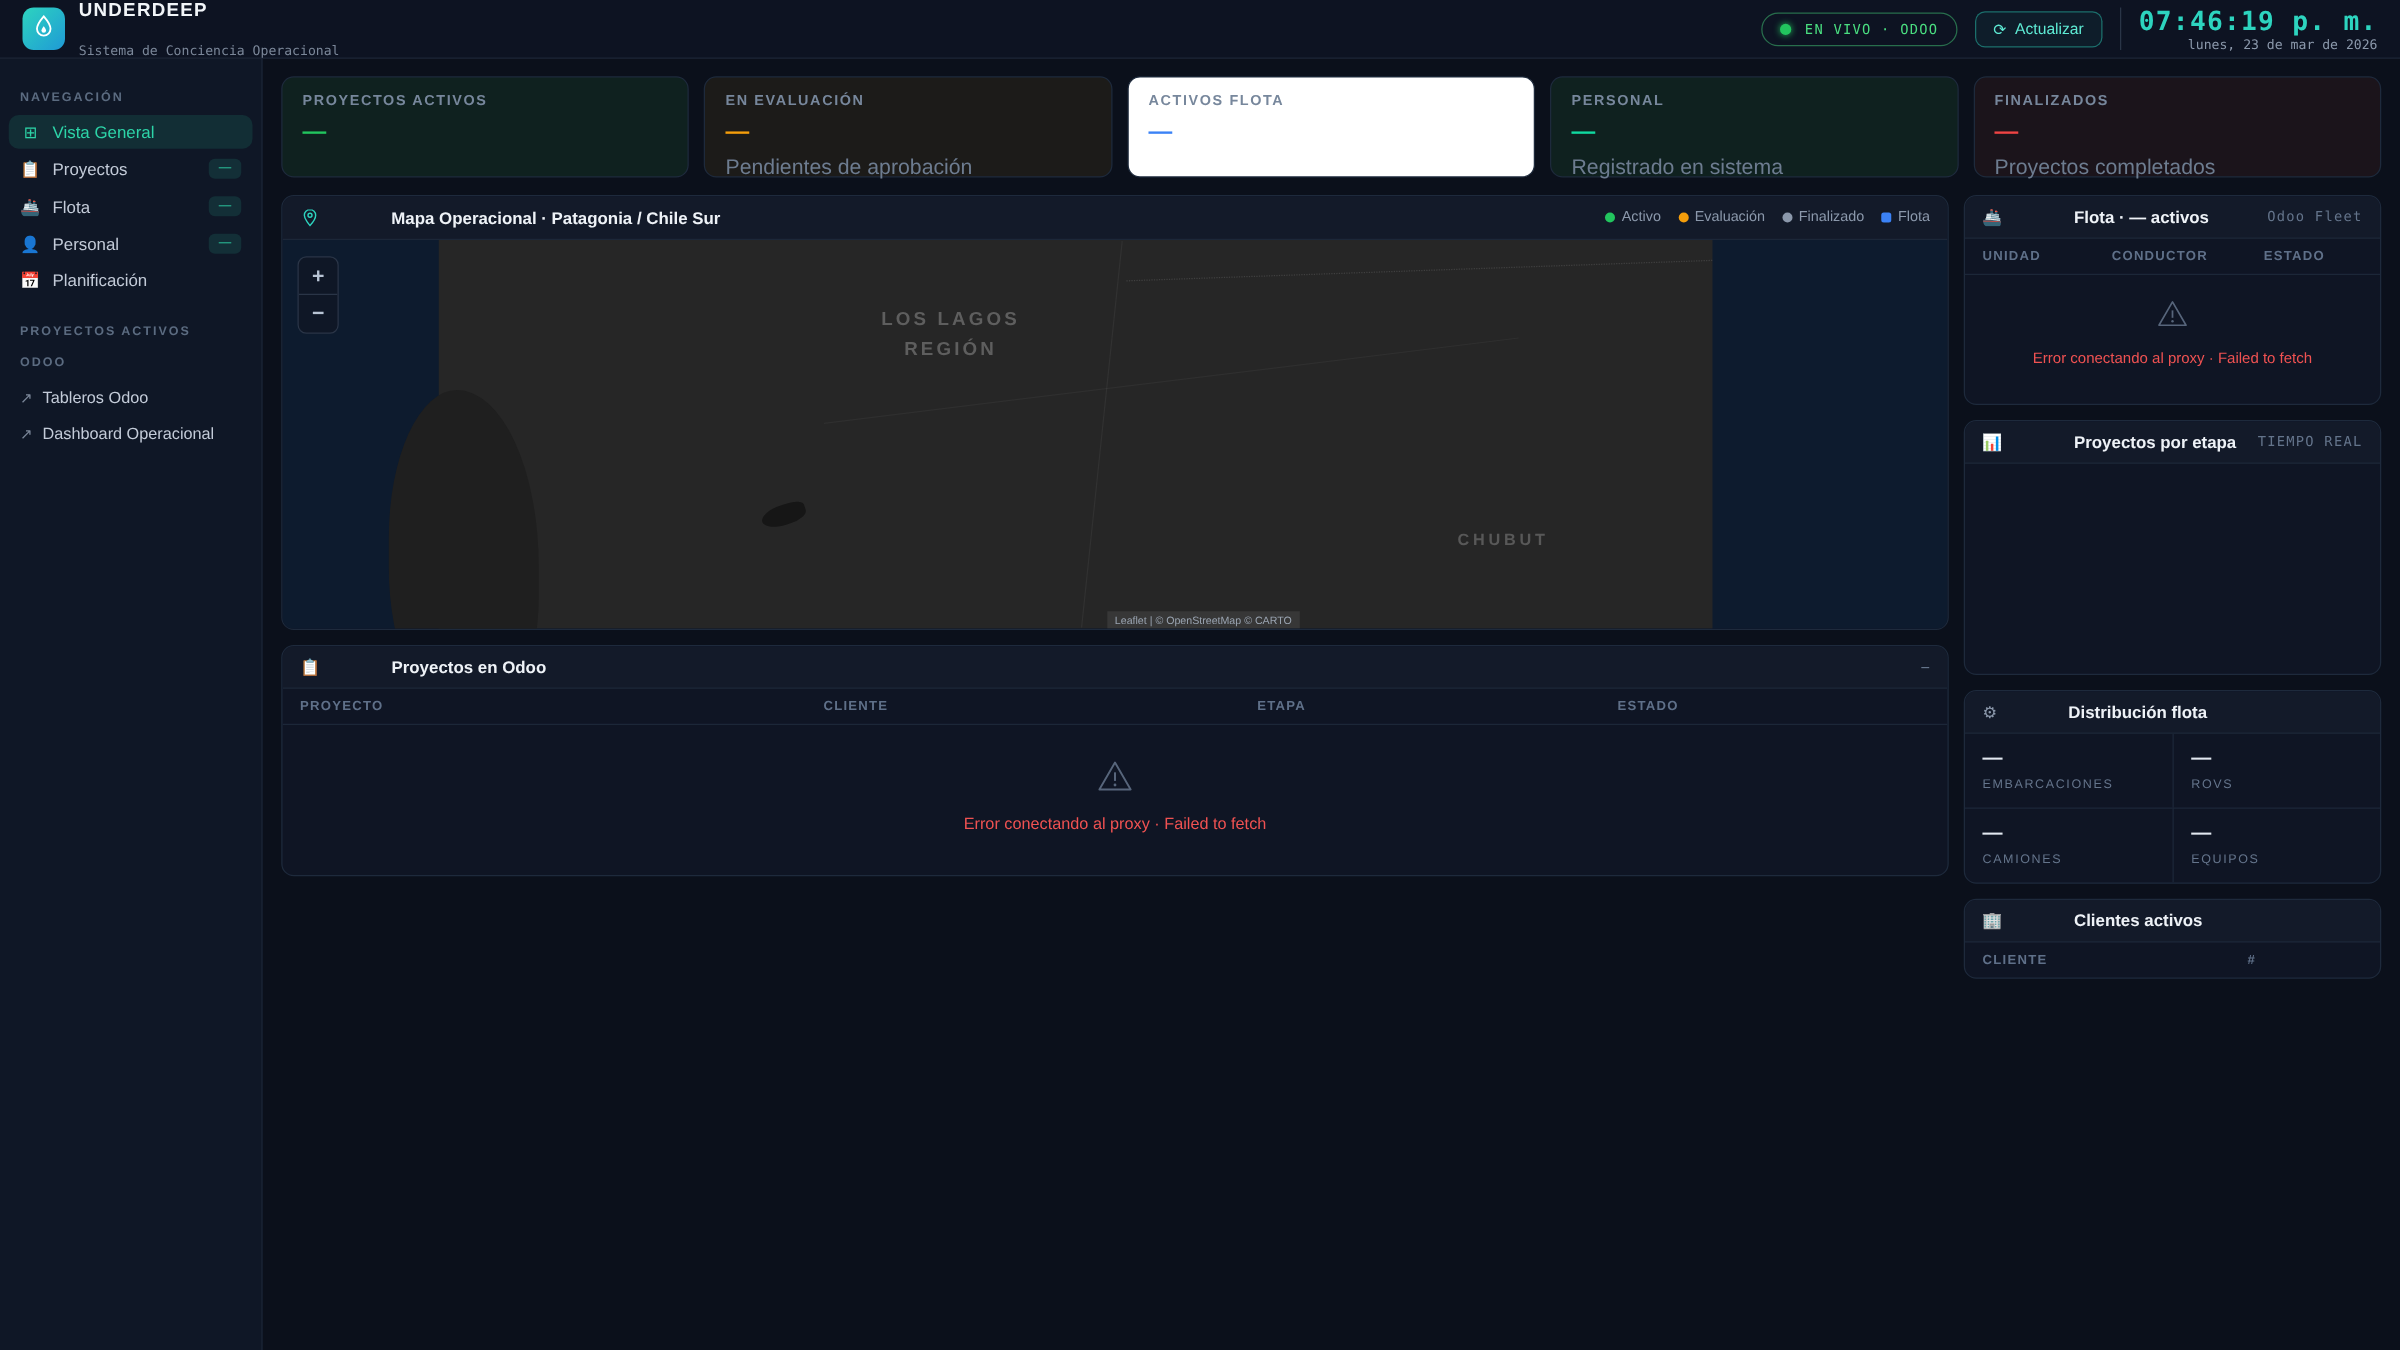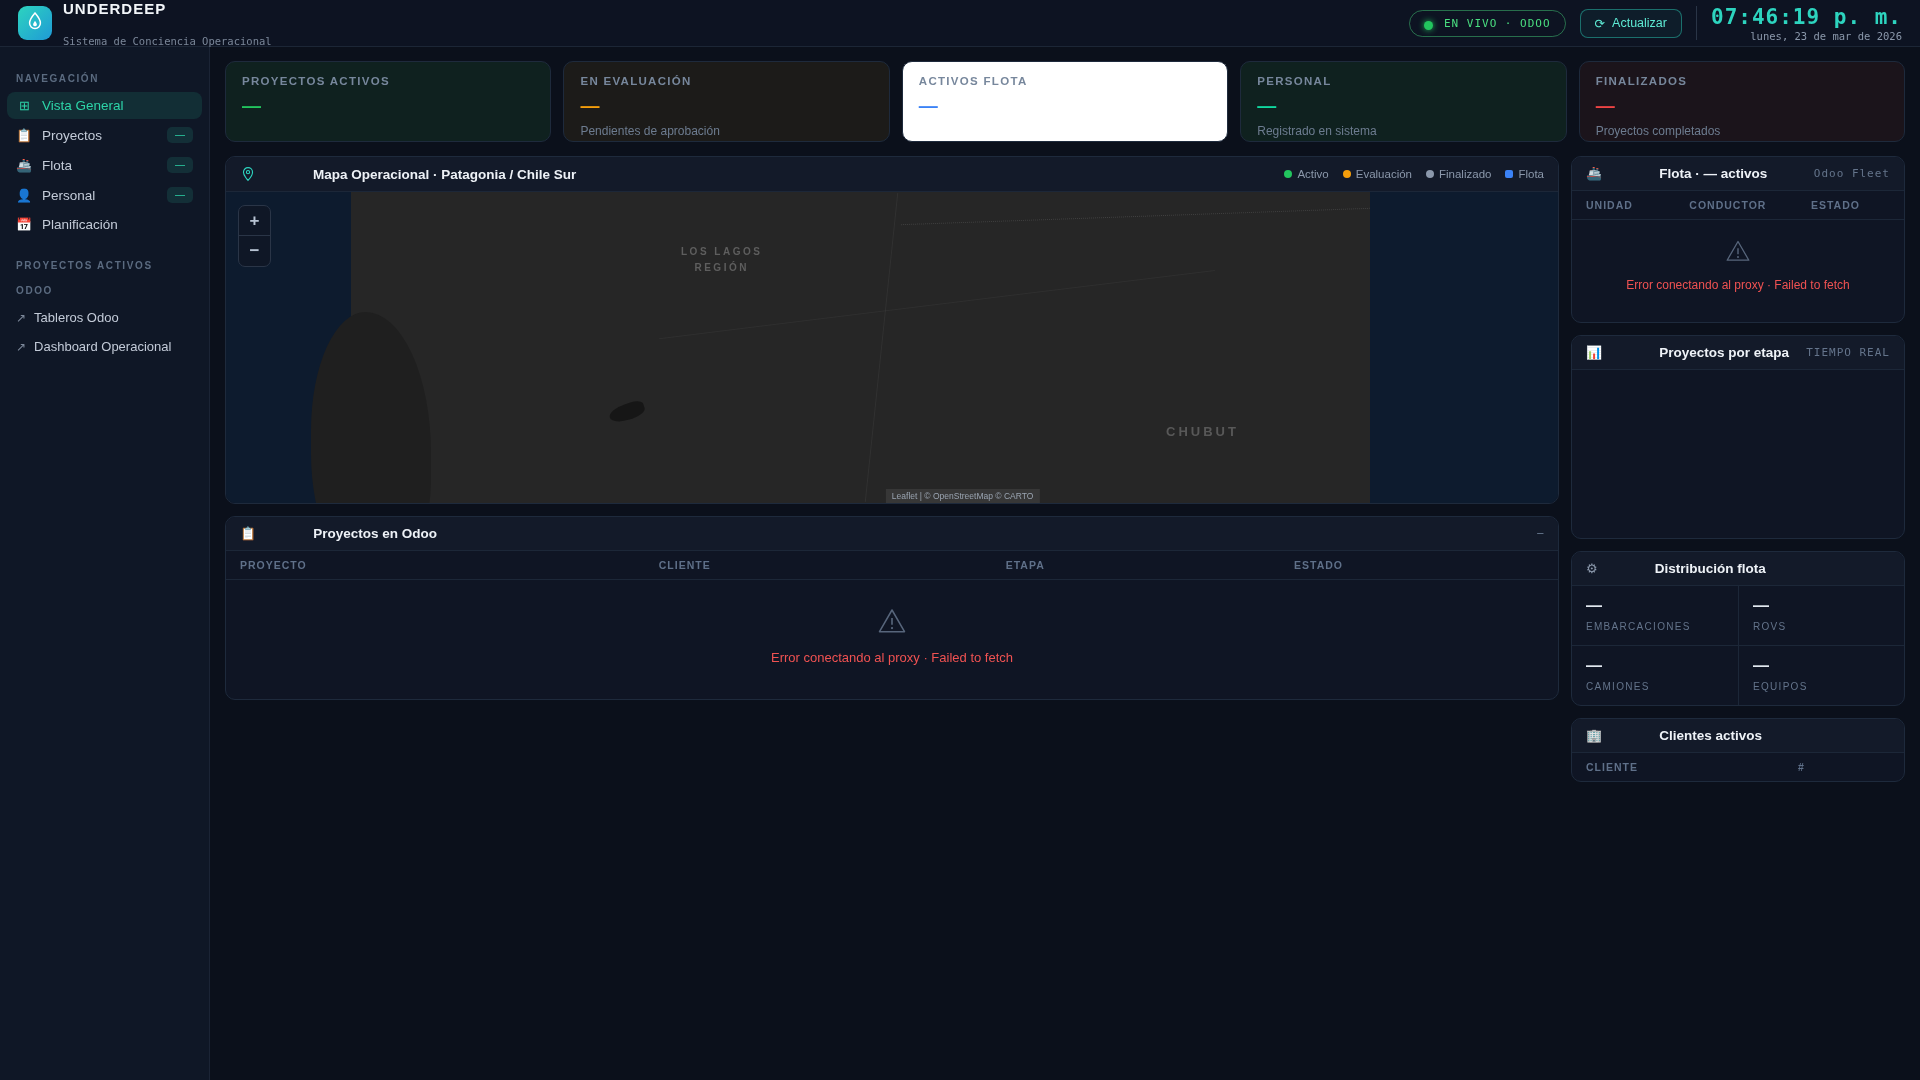--- a/index.html
+++ b/index.html
@@ -19,21 +19,21 @@
   }
   .logo-box {
     width:34px; height:34px; border-radius:9px;
     background:linear-gradient(135deg,#2dd4bf,#1f9ad6);
     display:flex; align-items:center; justify-content:center; margin-right:11px;
   }
   .app-name { font-size:15px; font-weight:bold; color:#f1f5f9; letter-spacing:1px; }
   .app-sub { font-size:10.5px; color:#7b8799; margin-top:18px; }
   .topbar-right { margin-left:auto; display:flex; align-items:center; gap:14px; }
   .live-pill {
-    display:flex; align-items:flex-end; gap:11px;
+    display:flex; align-items:center; gap:11px;
     border:1px solid rgba(74,222,128,.45); border-radius:999px;
     padding:6px 14px; color:#4ade80; font-size:11px; letter-spacing:1px;
   }
   .live-dot { width:9px; height:9px; border-radius:50%; background:#22c55e; box-shadow:0 0 6px #22c55e; }
   .refresh-btn {
     display:flex; align-items:center; gap:7px;
     border:1px solid rgba(45,212,191,.45); border-radius:8px;
     background:rgba(45,212,191,.05); color:#5eead4;
     padding:6px 14px; font-size:12.5px; cursor:pointer;
     font-family:"Liberation Sans", sans-serif;
@@ -70,21 +70,21 @@
   
   .main { position:absolute; top:47px; left:210px; width:1710px; padding:14px 15px; }
 
   .kpi-row { display:flex; gap:12px; }
   .kpi-card {
     flex:1; border-radius:10px; border:1px solid #1e2a3c;
     padding:13px 16px; height:81px;
   }
   .kpi-label { font-size:11.5px; font-weight:bold; letter-spacing:1.3px; color:#77879c; }
   .kpi-value { font-size:19px; font-weight:800; margin-top:8px; }
-  .kpi-sub { font-size:12px; color:#6d7c90; margin-top:7px; }
+  .kpi-sub { font-size:17px; color:#6d7c90; margin-top:7px; }
   .kpi-green  { background:#0f211f; }
   .kpi-green  .kpi-value { color:#22c55e; }
   .kpi-warm   { background:#1c1b19; }
   .kpi-warm   .kpi-value { color:#f59e0b; }
   .kpi-blue   { background:#ffffff; }
   .kpi-blue   .kpi-value { color:#3b82f6; }
   .kpi-teal   { background:#0f211f; }
   .kpi-teal   .kpi-value { color:#10d9a0; }
   .kpi-red    { background:#1b141b; }
   .kpi-red    .kpi-value { color:#ef4444; }
@@ -103,21 +103,21 @@
 
   
   .map-body { position:relative; height:311px; background:#0d1b2e; overflow:hidden; }
   .map-tiles { position:absolute; top:0; bottom:0; left:125px; right:188px; background:#262626; }
   .map-tiles .coast { position:absolute; left:-40px; top:120px; width:120px; height:260px; background:#1f1f1f; border-radius:50% 60% 40% 50%; }
   .map-tiles .island { position:absolute; left:258px; top:212px; width:36px; height:16px; background:#161616; border-radius:60% 40% 50% 60%; transform:rotate(-18deg); }
   .map-tiles .road1 { position:absolute; left:52%; top:0; width:1px; height:100%; background:rgba(255,255,255,.05); transform:rotate(6deg); }
   .map-tiles .road2 { position:absolute; left:30%; top:36%; width:55%; height:1px; background:rgba(255,255,255,.045); transform:rotate(-7deg); }
   .map-tiles .dotline { position:absolute; right:0; top:24px; width:46%; height:0; border-top:1px dotted rgba(255,255,255,.12); transform:rotate(-2deg); }
   .region-label { position:absolute; color:#5e5e5e; font-weight:bold; text-align:center; letter-spacing:2.5px; }
-  .region-los-lagos { left:455px; top:52px; font-size:10px; line-height:1.6; }
+  .region-los-lagos { left:479px; top:52px; font-size:15px; line-height:1.6; }
   .region-chubut { left:940px; top:232px; font-size:13px; letter-spacing:3px; color:#585858; }
   .legend { display:flex; align-items:center; gap:14px; margin-left:auto; }
   .legend-item { display:flex; align-items:center; gap:5px; font-size:11.5px; color:#8b98ab; }
   .ldot { width:8px; height:8px; border-radius:50%; }
   .lsq  { width:8px; height:8px; border-radius:2px; }
   .zoom-ctl {
     position:absolute; top:13px; left:12px; width:33px;
     background:#0f1726; border:1px solid #2a3547; border-radius:7px; overflow:hidden;
   }
   .zoom-btn {

